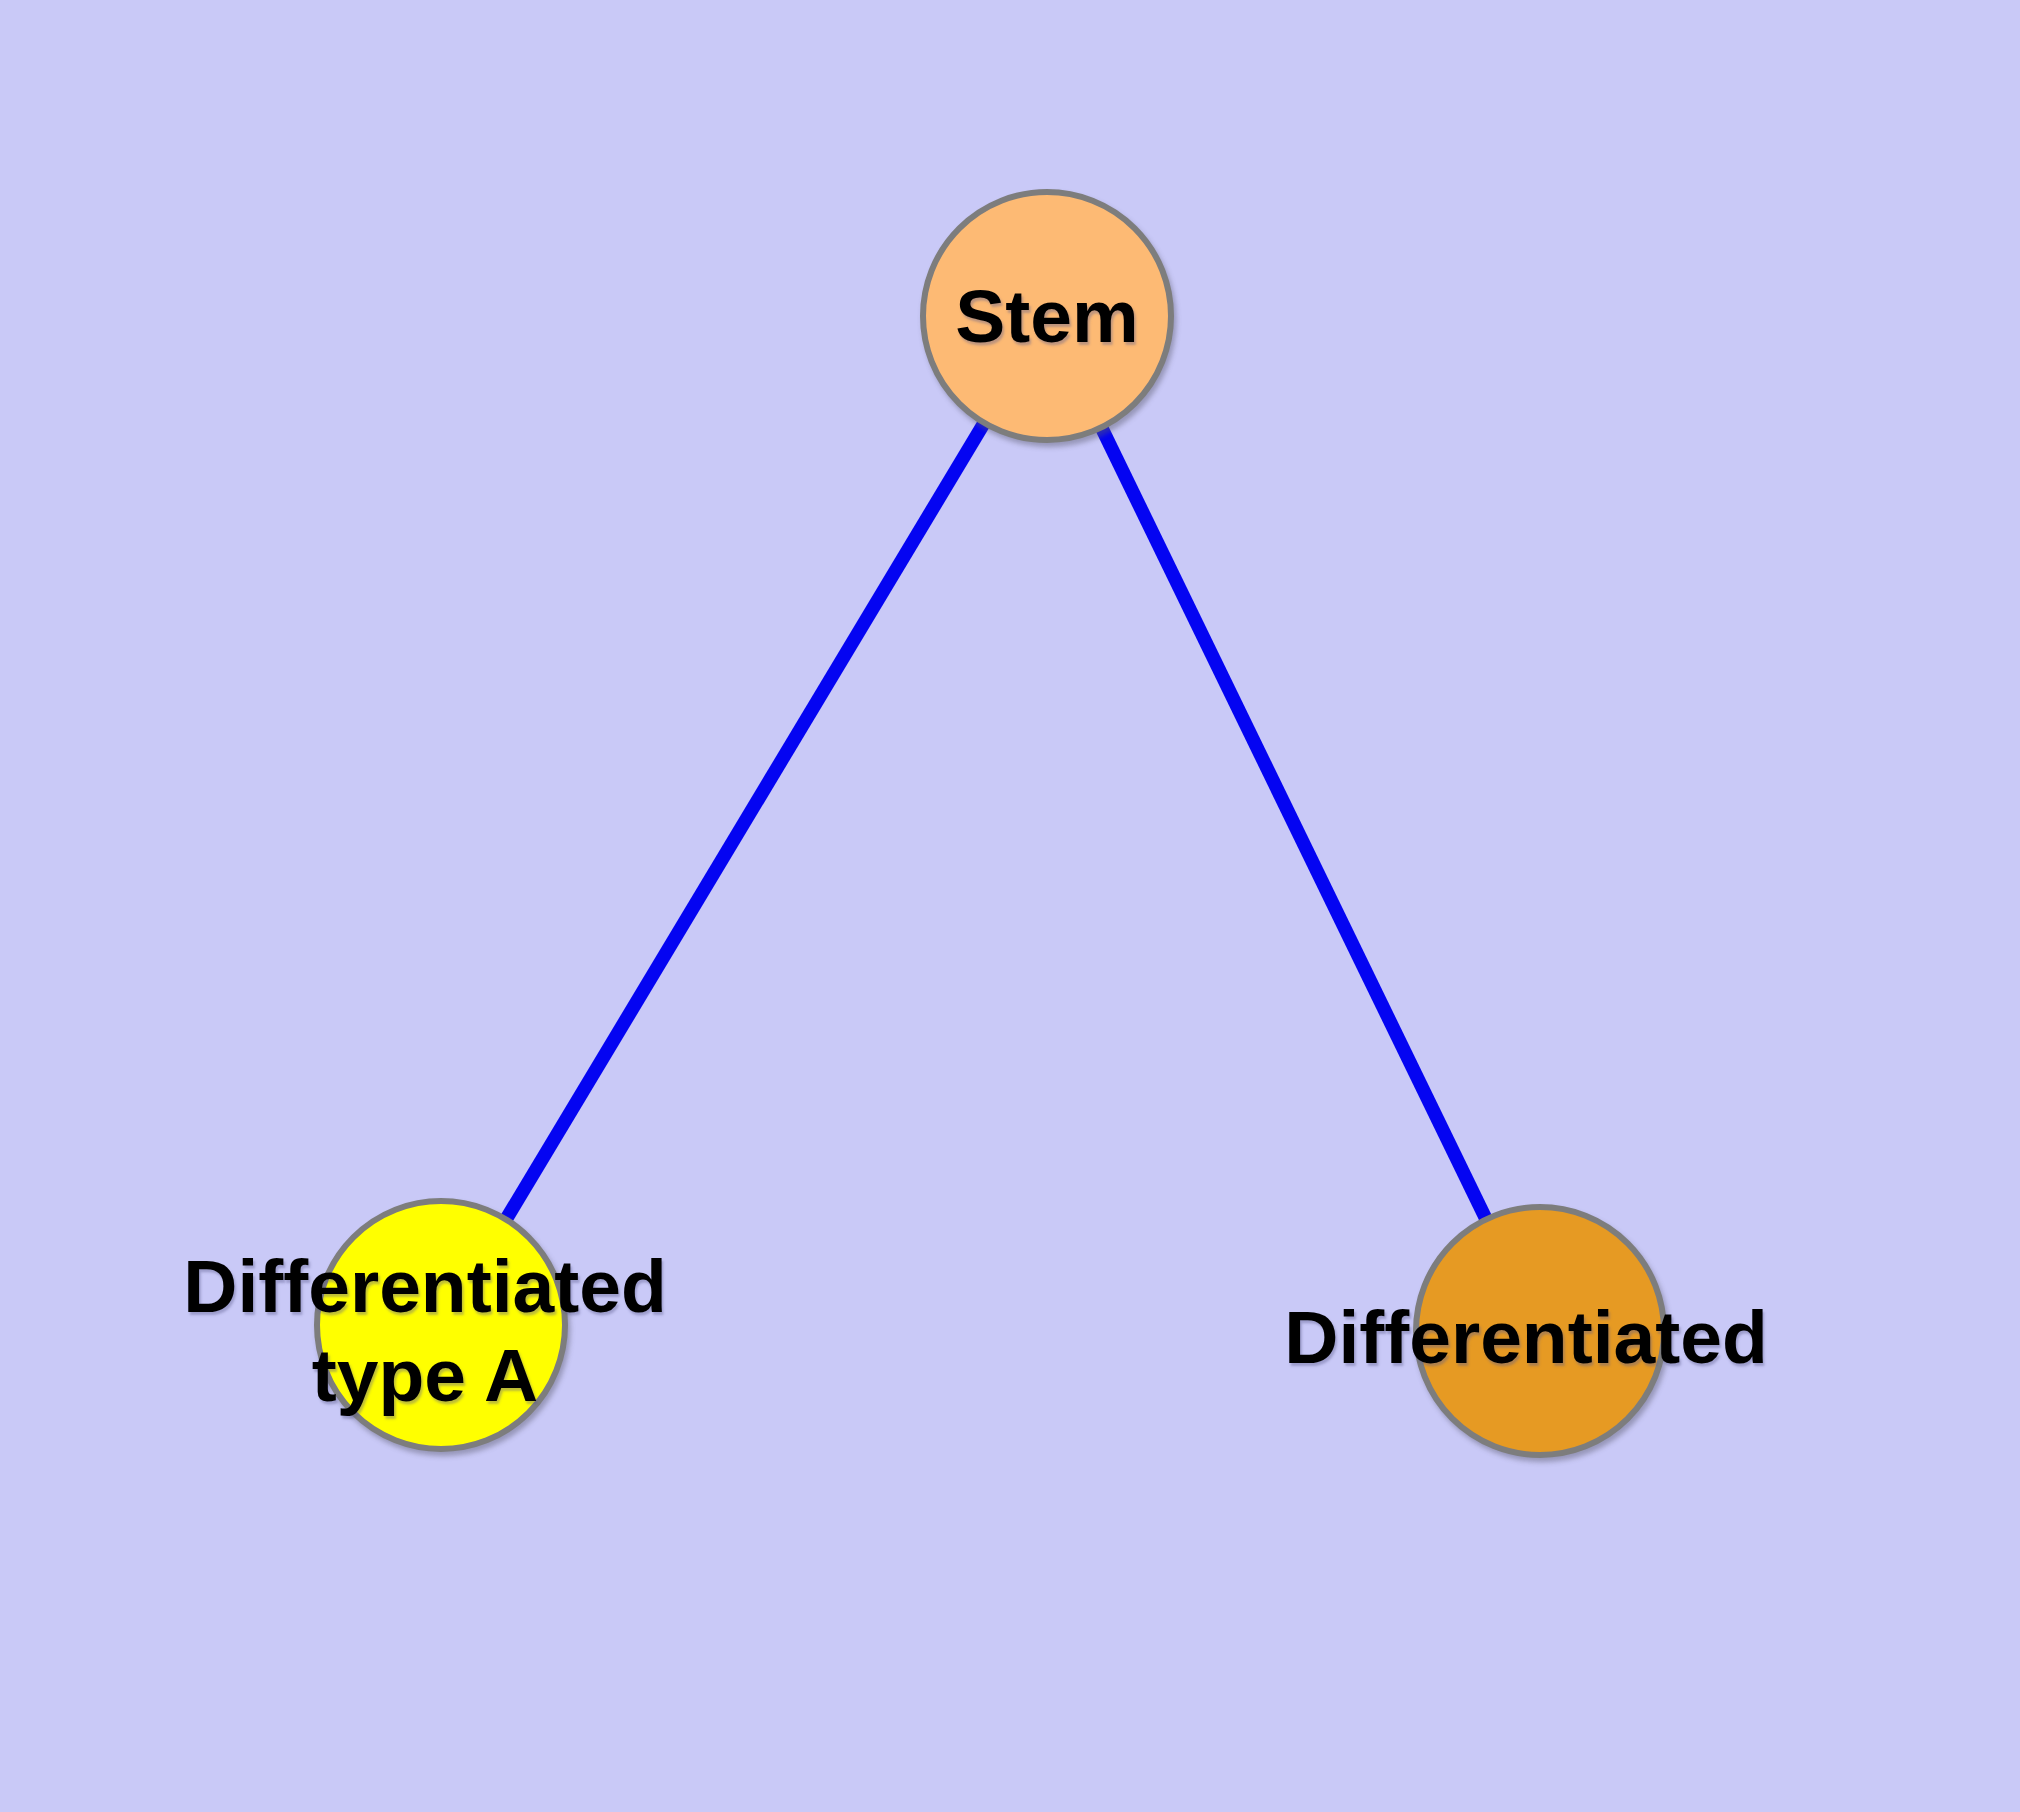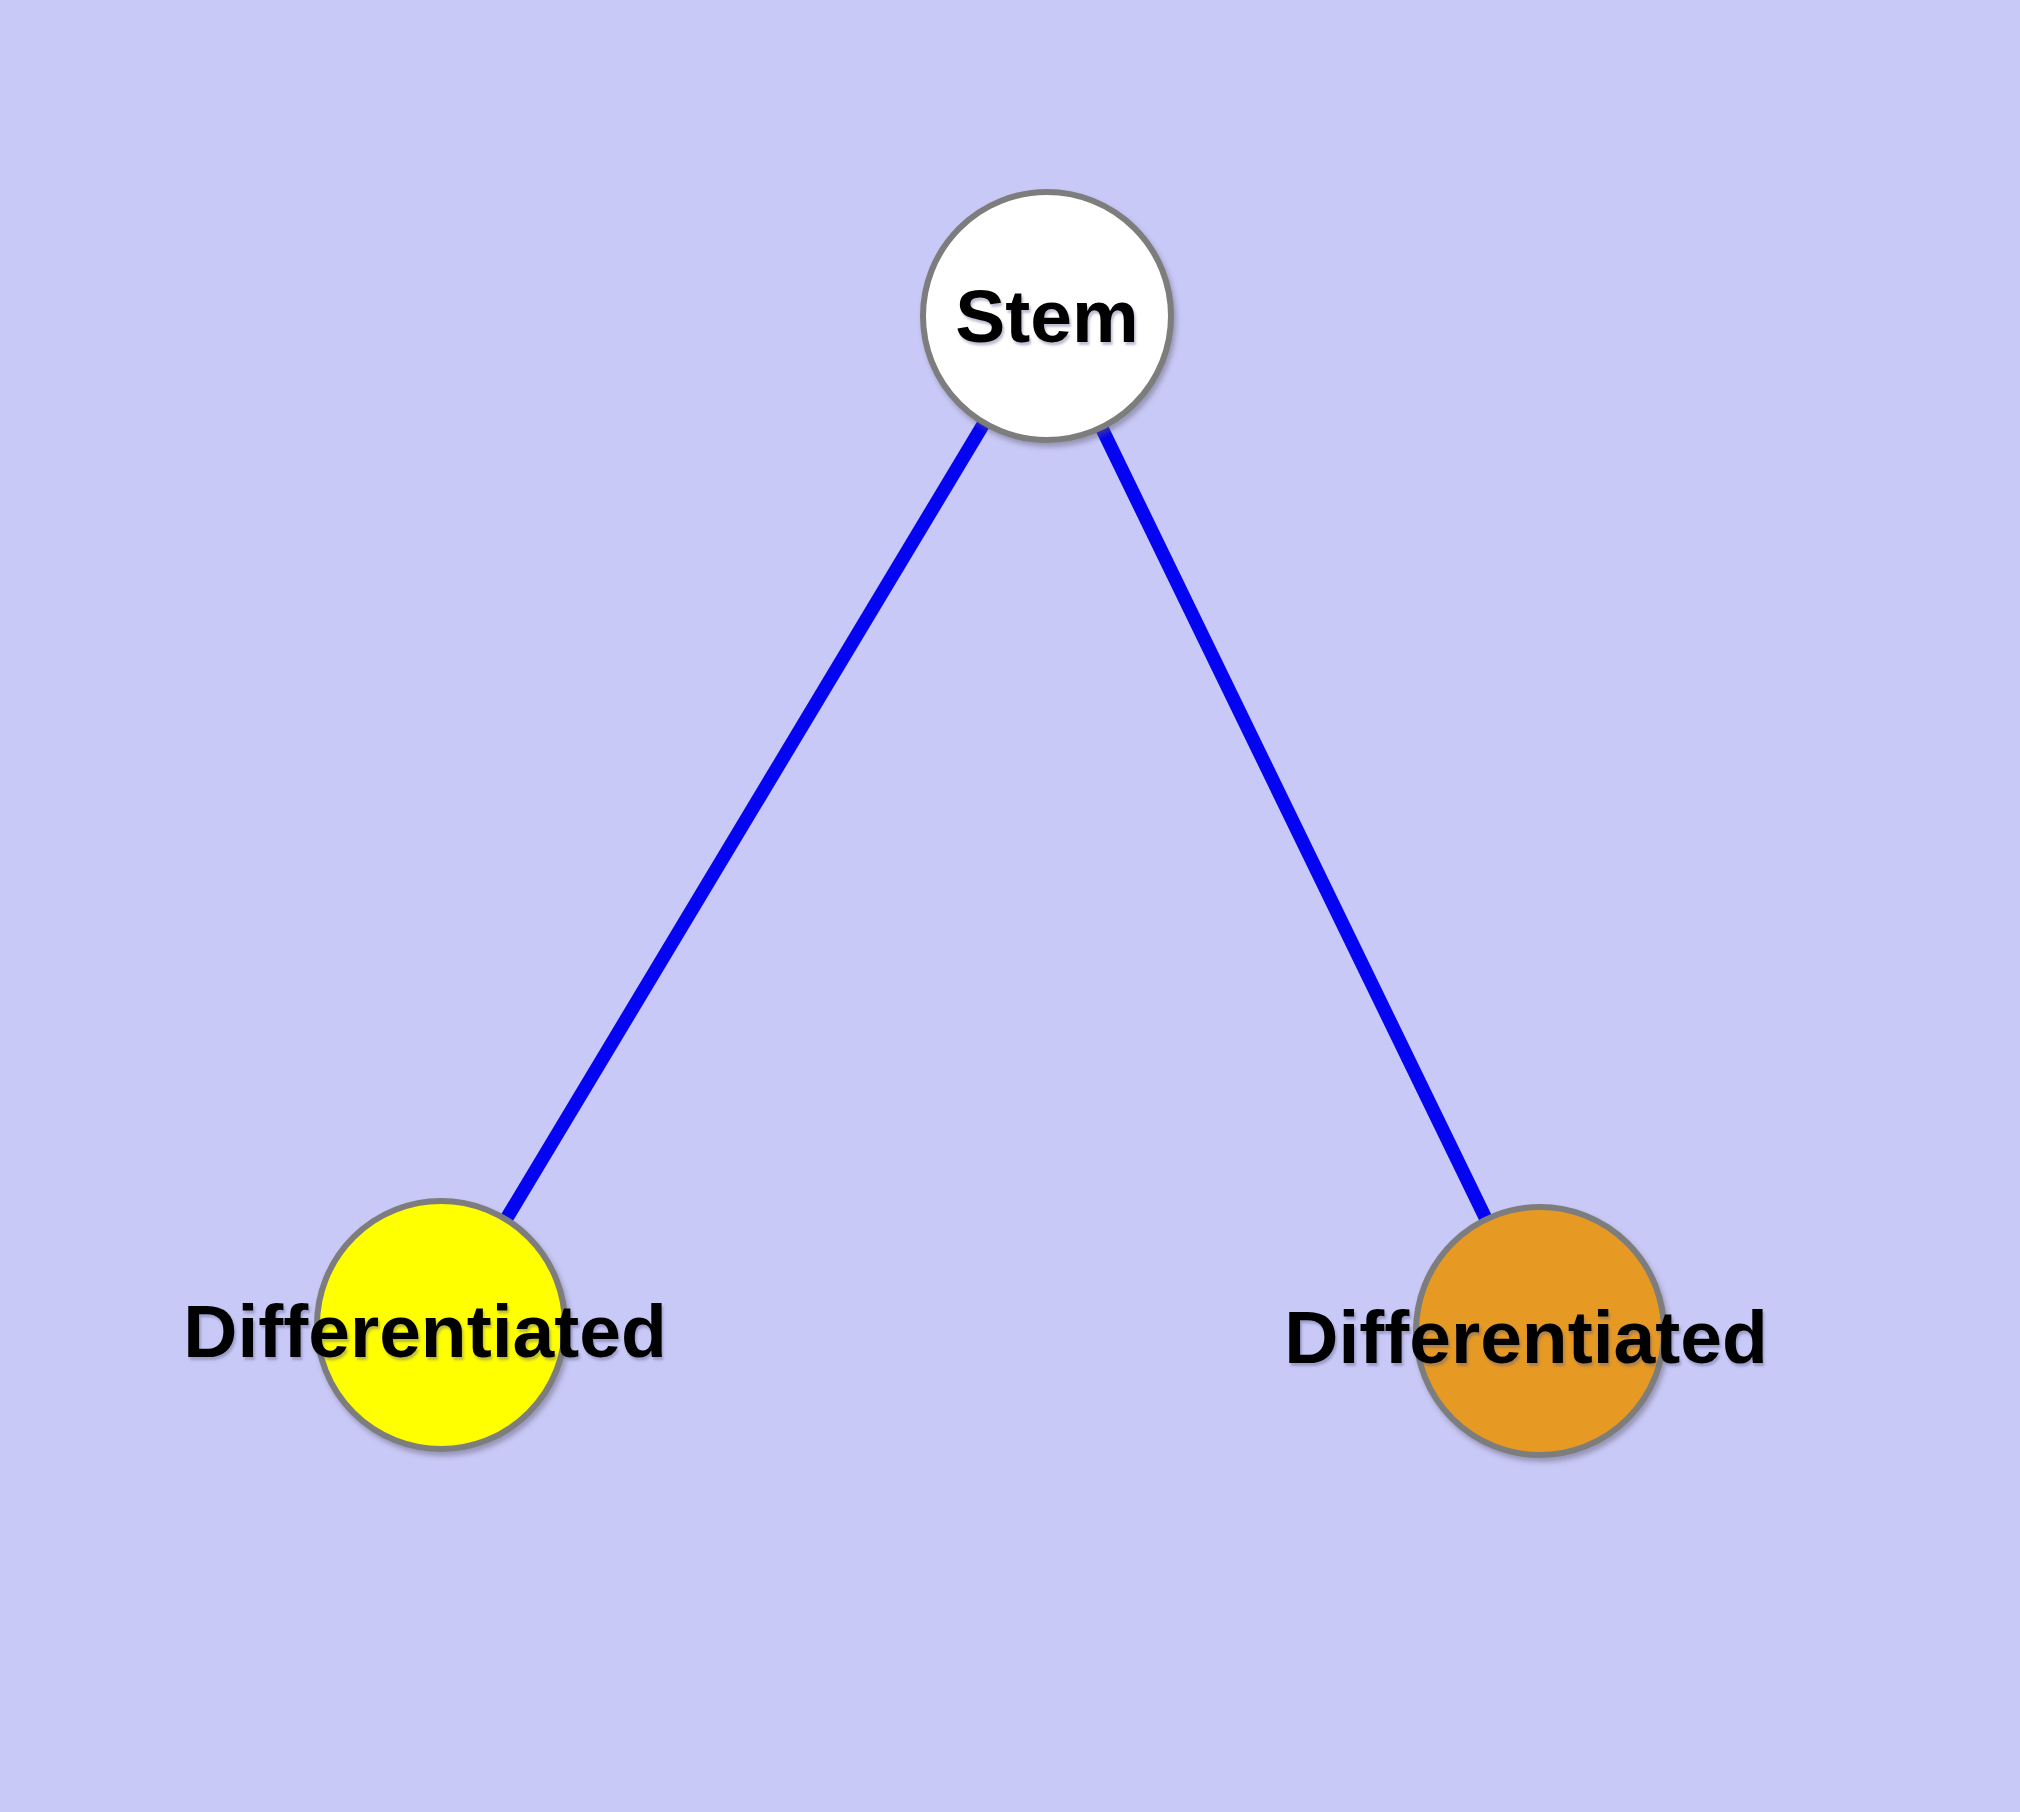--- a/index.html
+++ b/index.html
@@ -53,28 +53,29 @@
 </head>
 <body>
 
 <div class="canvas" style="background-color: rgb(201, 201, 247);">
 
   <svg class="edges-layer" viewBox="0 0 2384 2138" xmlns="http://www.w3.org/2000/svg">
     <line x1="1236" y1="374" x2="521" y2="1565" stroke-width="16" style="stroke: rgb(4, 4, 242);"></line>
     <line x1="1236" y1="374" x2="1818" y2="1572" stroke-width="16" style="stroke: rgb(4, 4, 242);"></line>
   </svg>
 
-  <div class="node-circle" style="left: 920px; top: 189px; background-color: #ffffff; border-color: rgb(125, 125, 125);">
+  <div class="node-circle" style="left: 920px; top: 189px; background-color: #fdba74; border-color: rgb(125, 125, 125);">
     <div class="node-label">Stem</div>
   </div>
 
   <div class="node-circle" style="left: 314px; top: 1198px; background-color: rgb(255, 255, 0); border-color: rgb(125, 125, 125);">
   </div>
   <div class="node-label floating-label" style="left:425px; top:1331px;">
     <div>Differentiated</div>
+    <div>type A</div>
   </div>
 
   <div class="node-circle" style="left: 1413px; top: 1204px; background-color: rgb(230, 154, 35); border-color: rgb(125, 125, 125);">
   </div>
   <div class="node-label floating-label" style="left:1526px; top:1337px;">
     <div>Differentiated</div>
   </div>
 
 </div>
 

